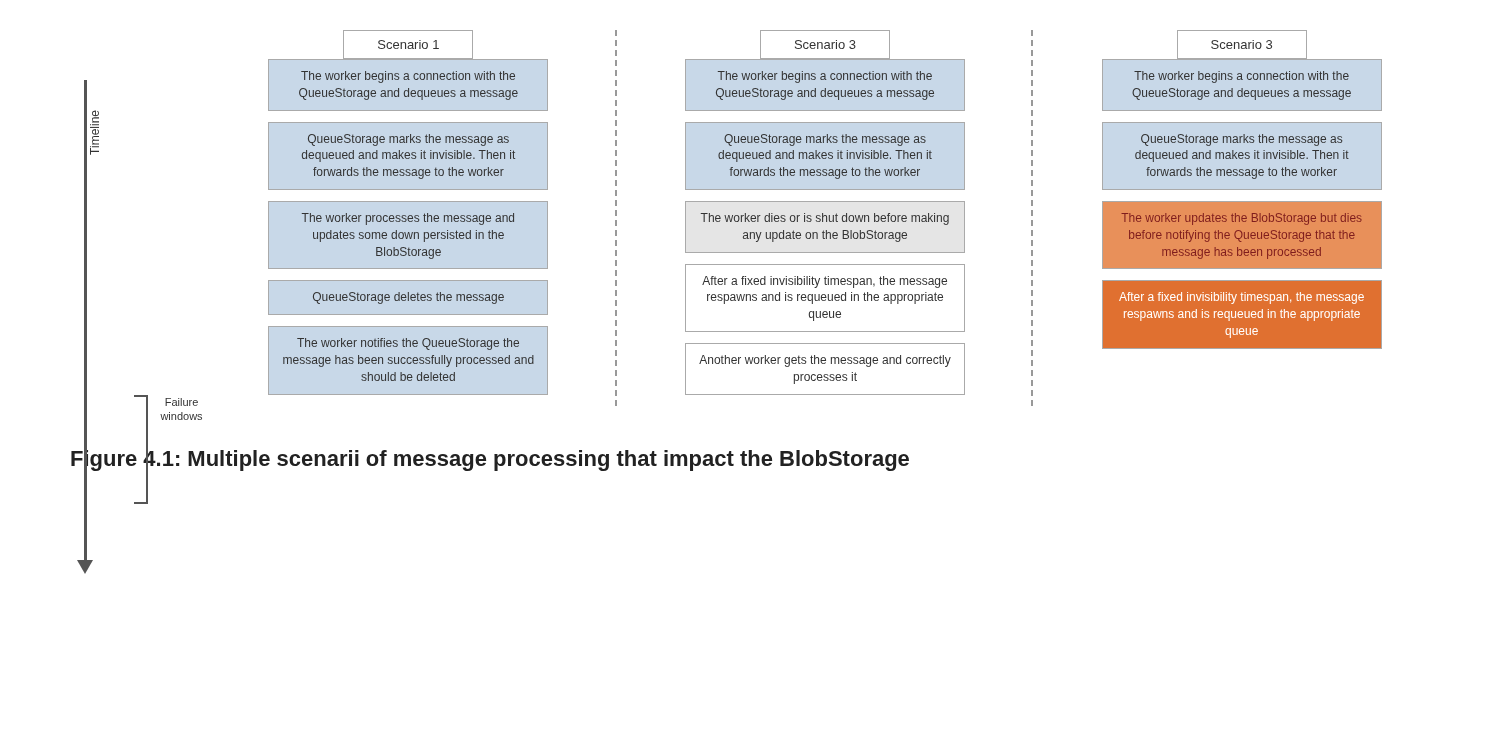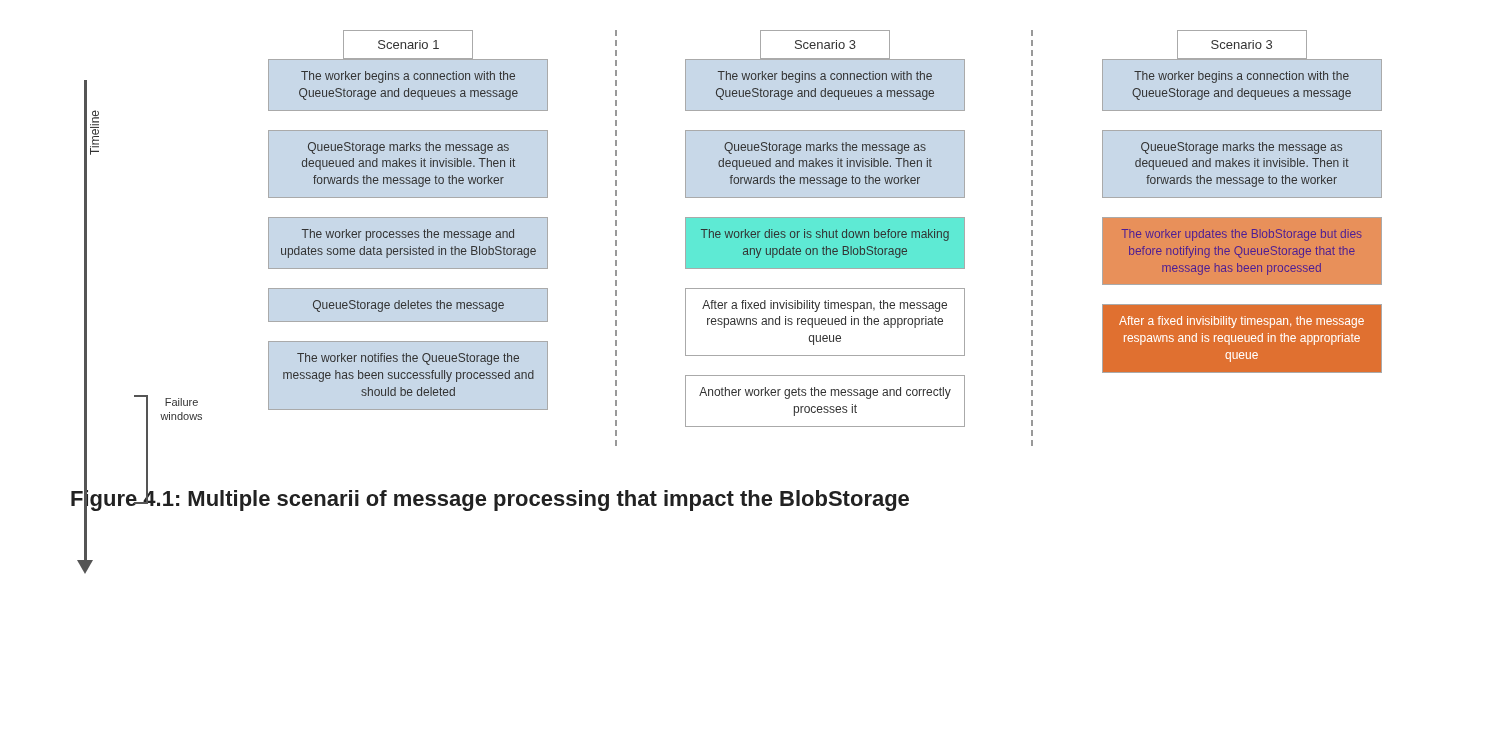--- a/index.html
+++ b/index.html
@@ -150,41 +150,41 @@
       text-align: center;
       min-width: 130px;
     }
 
     .scenario-box {
       border: 1px solid #aaa;
       padding: 8px 10px;
       font-size: 12px;
       text-align: center;
       line-height: 1.4;
-      margin-bottom: 19px;
+      margin-bottom: 11px;
       width: 100%;
       max-width: 280px;
       color: #333;
     }
 
     .box-light-blue {
       background: #c8d8e8;
       border-color: #aaa;
     }
 
     .box-yellow {
-      background: #5eead4;
+      background: #e5e5e5;
       border-color: #aaa;
       color: #333;
     }
 
     .box-orange-light {
       background: #e8905a;
       border-color: #aaa;
-      color: #4c1d95;
+      color: #7f1d1d;
     }
 
     .box-orange-medium {
       background: #e07030;
       border-color: #aaa;
       color: #fff;
     }
 
     .box-white {
       background: #fff;
@@ -225,21 +225,21 @@
     <div class="failure-label">Failure
 windows</div>
   </div>
 
   <div class="scenarios-container">
 
     <div class="scenario-column">
       <div class="scenario-title">Scenario 1</div>
       <div class="scenario-box box-light-blue">The worker begins a connection with the QueueStorage and dequeues a message</div>
       <div class="scenario-box box-light-blue">QueueStorage marks the message as dequeued and makes it invisible. Then it forwards the message to the worker</div>
-      <div class="scenario-box box-light-blue">The worker processes the message and updates some data persisted in the BlobStorage</div>
+      <div class="scenario-box box-light-blue">The worker processes the message and updates some down persisted in the BlobStorage</div>
       <div class="scenario-box box-light-blue">QueueStorage deletes the message</div>
       <div class="scenario-box box-light-blue">The worker notifies the QueueStorage the message has been successfully processed and should be deleted</div>
     </div>
 
     <div class="scenario-column">
       <div class="scenario-title">Scenario 3</div>
       <div class="scenario-box box-light-blue">The worker begins a connection with the QueueStorage and dequeues a message</div>
       <div class="scenario-box box-light-blue">QueueStorage marks the message as dequeued and makes it invisible. Then it forwards the message to the worker</div>
       <div class="scenario-box box-yellow">The worker dies or is shut down before making any update on the BlobStorage</div>
       <div class="scenario-box box-white">After a fixed invisibility timespan, the message respawns and is requeued in the appropriate queue</div>

